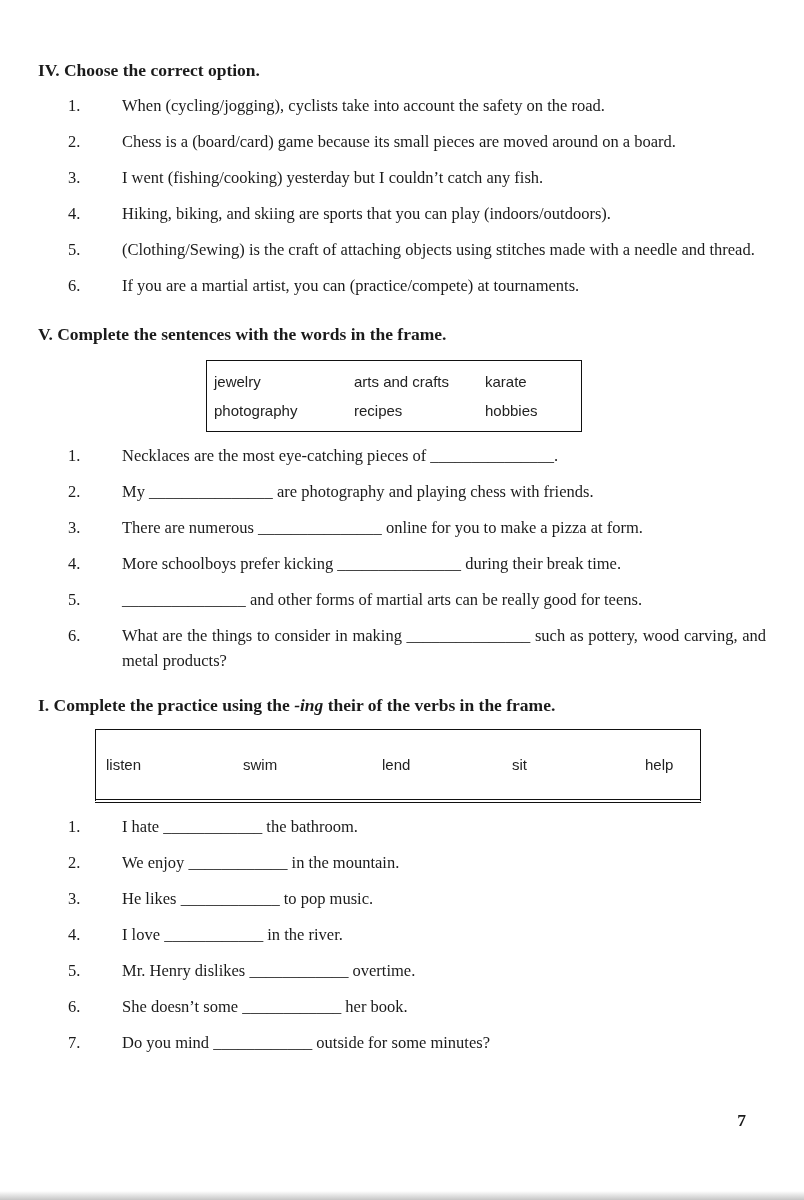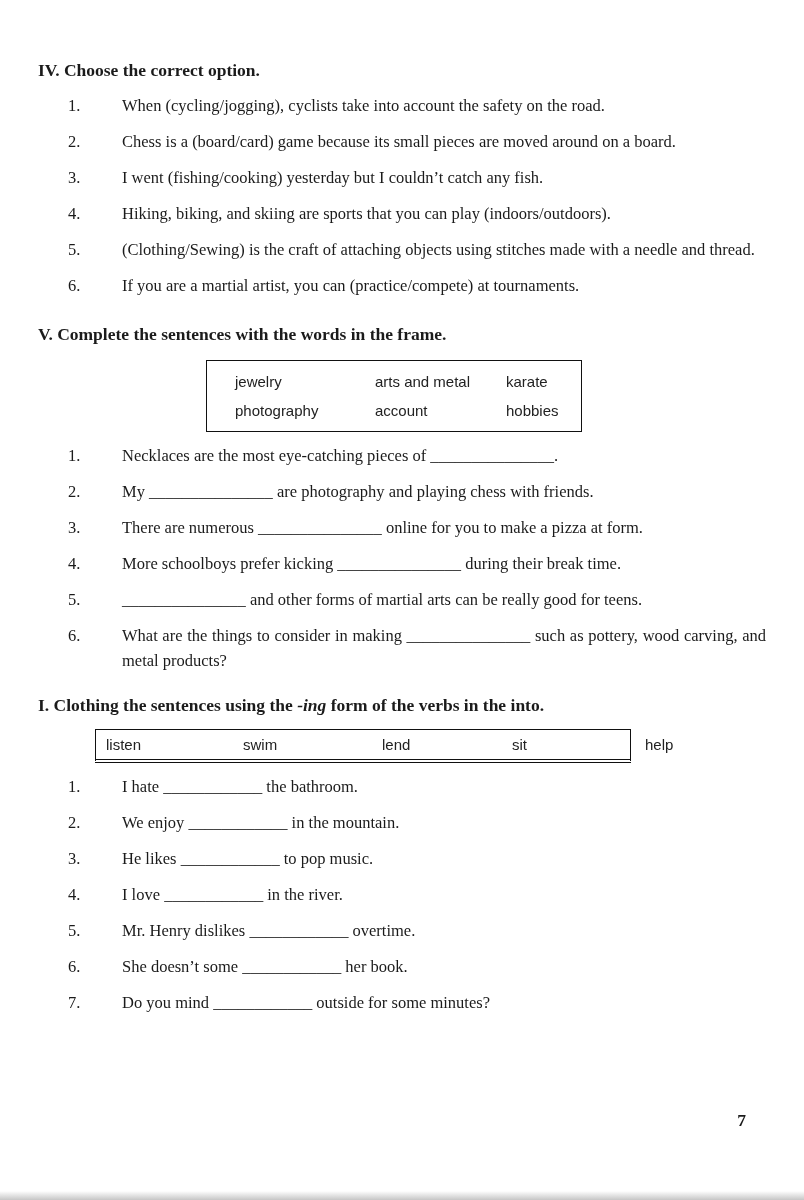--- a/index.html
+++ b/index.html
@@ -39,27 +39,27 @@
     border: 1.5px solid #111;
     font-family: "Liberation Sans", sans-serif;
     font-size: 15px;
     color: #222;
     box-sizing: border-box;
   }
   .frame .frow { display: grid; line-height: 29px; }
   .frame-v {
     width: 376px;
     margin: 14px 0 4px 168px;
-    padding: 6px 28px;
+    padding: 6px 7px;
   }
   .frame-v .frow { grid-template-columns: 140px 131px auto; }
   .frame-g {
-    width: 536px;
+    width: 606px;
     margin: 12px 4px 2px 57px;
-    padding: 0 10px;
+    padding: 20px 10px;
     border-bottom: 4px double #111;
   }
   .frame-g .frow { grid-template-columns: 137px 139px 130px 133px 1fr; }
   .frame-g .frow span:last-child { text-align: left; }
   .grammar-title {
     font-family: "Liberation Sans", sans-serif;
     font-weight: 800;
     font-size: 23px;
     letter-spacing: 0.4px;
     margin: 30px 0 0 0;
@@ -106,26 +106,26 @@
       <span class="num">6.</span>
       <span class="txt">If you are a martial artist, you can (practice/compete) at tournaments.</span>
     </div>
   </div>
 
   <div class="sec-title mt">V. Complete the sentences with the words in the frame.</div>
 
   <div class="frame frame-v">
     <div class="frow">
       <span>jewelry</span>
-      <span>arts and metal</span>
+      <span>arts and crafts</span>
       <span>karate</span>
     </div>
     <div class="frow">
       <span>photography</span>
-      <span>account</span>
+      <span>recipes</span>
       <span>hobbies</span>
     </div>
   </div>
 
   <div>
     <div class="item">
       <span class="num">1.</span>
       <span class="txt">Necklaces are the most eye-catching pieces of _______________.</span>
     </div>
     <div class="item">
@@ -145,21 +145,21 @@
       <span class="txt">_______________ and other forms of martial arts can be really good for teens.</span>
     </div>
     <div class="item">
       <span class="num">6.</span>
       <span class="txt">What are the things to consider in making _______________ such as pottery, wood carving, and metal products?</span>
     </div>
   </div>
 
 
   <div class="sec-title ing-title">
-    <span>I. Clothing the sentences using the </span><i>-ing</i><span> form of the verbs in the into.</span>
+    <span>I. Complete the practice using the </span><i>-ing</i><span> their of the verbs in the frame.</span>
   </div>
 
   <div class="frame frame-g">
     <div class="frow">
       <span>listen</span>
       <span>swim</span>
       <span>lend</span>
       <span>sit</span>
       <span>help</span>
     </div>

